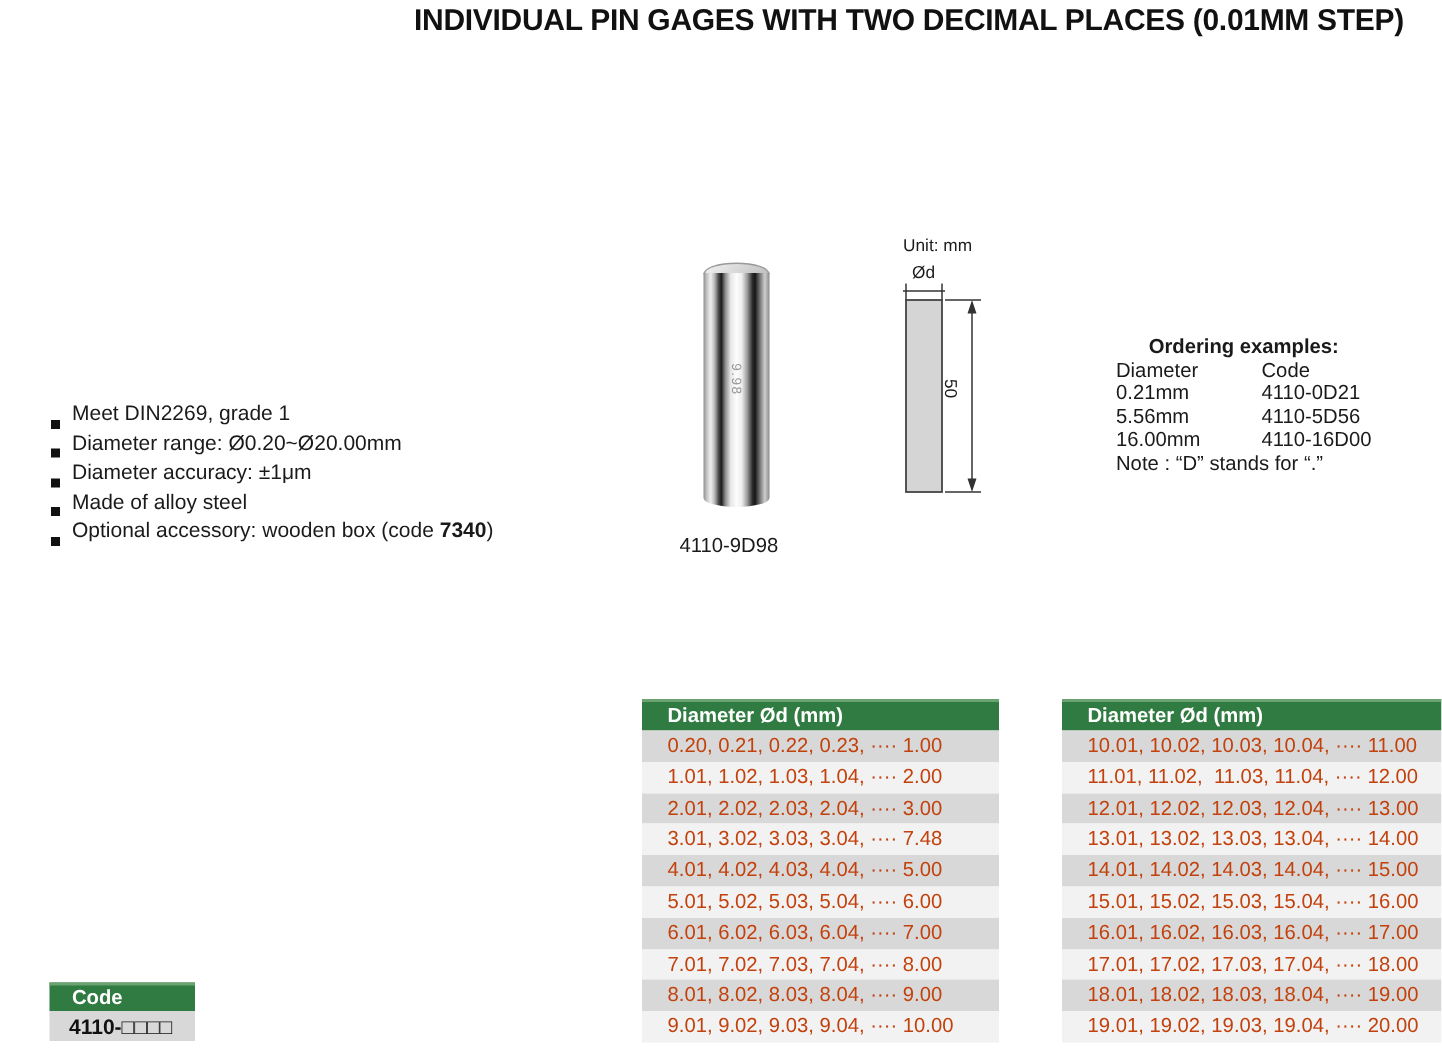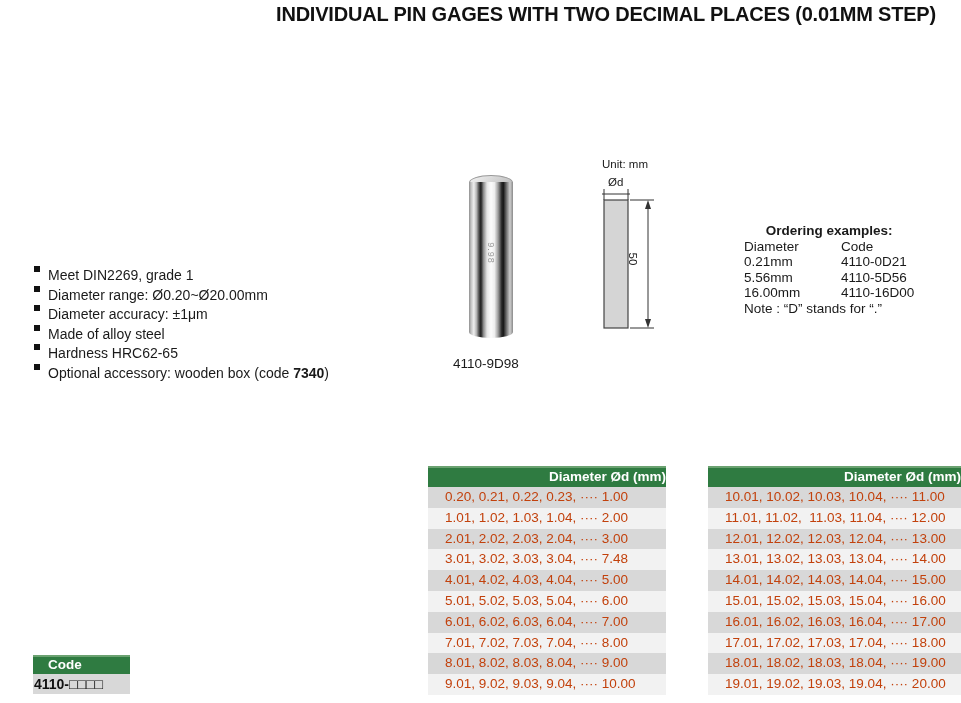--- a/index.html
+++ b/index.html
@@ -10,21 +10,21 @@
   }
   .abs { position:absolute; }
 
   .title {
     left:180px; top:3px; width:800px; text-align:center;
     font-size:20px; font-weight:bold; letter-spacing:-0.2px; color:#111;
   }
 
   
   .features { left:8px; top:266px; font-size:14px; line-height:19.6px; }
-  .feat { display:flex; align-items:flex-start; white-space:pre; }
+  .feat { display:flex; align-items:flex-end; white-space:pre; }
   .sq { width:6px; height:6px; background:#111; margin-right:8px; flex:0 0 auto; }
   .feat b { font-weight:bold; }
 
   
   .pin-body {
     left:443px; top:182px; width:44px; height:156px;
     background:linear-gradient(90deg,
       #8f8f8f 0%, #c4c4c4 5%, #efefef 11%, #b5b5b5 17%,
       #4a4a4a 23%, #1d1d1d 27%, #8c8c8c 33%, #e6e6e6 41%,
       #fcfcfc 50%, #eeeeee 58%, #9e9e9e 66%, #2e2e2e 74%,
@@ -52,40 +52,40 @@
   
   .ordering { left:718px; top:223px; font-size:13.5px; line-height:15.5px; }
   .ord-title { font-weight:bold;text-align:center; }
   .ord-row span.c1 { display:inline-block; width:97px; }
 
   
   .dtable { top:466px; }
   .dtable .t-header {
     height:21px; line-height:18px; padding-left:17px;
     background:#2F7B41; border-top:2px solid #6BA271;
-    color:#ffffff; font-size:13.5px; font-weight:bold;text-align:right;
+    color:#ffffff; font-size:13.5px; font-weight:bold;
   }
   .dtable .t-row {
     height:20.8px; line-height:20.8px; padding-left:17px;
     font-size:13.5px; white-space:pre; color:#c2410c;
   }
   .dtable .t-row:nth-child(even){ background:#D8D8D8; }
   .dtable .t-row:nth-child(odd) { background:#F2F2F2; }
   .dtable-left  { left:402px; width:238px; }
   .dtable-right { left:682px; width:253px; }
 
   
   .code-box { left:7px; top:655px; width:97px; }
   .code-box .t-header {
     height:19px; line-height:16px; padding-left:15px;
     background:#2F7B41; border-top:2px solid #6BA271;
     color:#fff; font-size:13.5px; font-weight:bold;
   }
   .code-box .t-value {
-    height:20px; line-height:20px; padding-left:1px;
+    height:20px; line-height:20px; padding-left:13px;
     background:#D8D8D8; font-size:14px; font-weight:bold; color:#111;
   }
 </style>
 </head>
 <body>
 
 <div class="page">
 
   <div class="abs title">INDIVIDUAL PIN GAGES WITH TWO DECIMAL PLACES (0.01MM STEP)</div>
 
@@ -98,24 +98,20 @@
       <span class="sq"></span>
       <span>Diameter range: Ø0.20~Ø20.00mm</span>
     </div>
     <div class="feat">
       <span class="sq"></span>
       <span>Diameter accuracy: ±1μm</span>
     </div>
     <div class="feat">
       <span class="sq"></span>
       <span>Made of alloy steel</span>
-    </div>
-    <div class="feat">
-      <span class="sq"></span>
-      <span>Hardness HRC62-65</span>
     </div>
     <div class="feat">
       <span class="sq"></span>
       <span>Optional accessory: wooden box (code </span><b>7340</b><span>)</span>
     </div>
   </div>
 
   <div class="abs pin-top"></div>
   <div class="abs pin-body"></div>
   <div class="abs pin-engraving">9.98</div>

